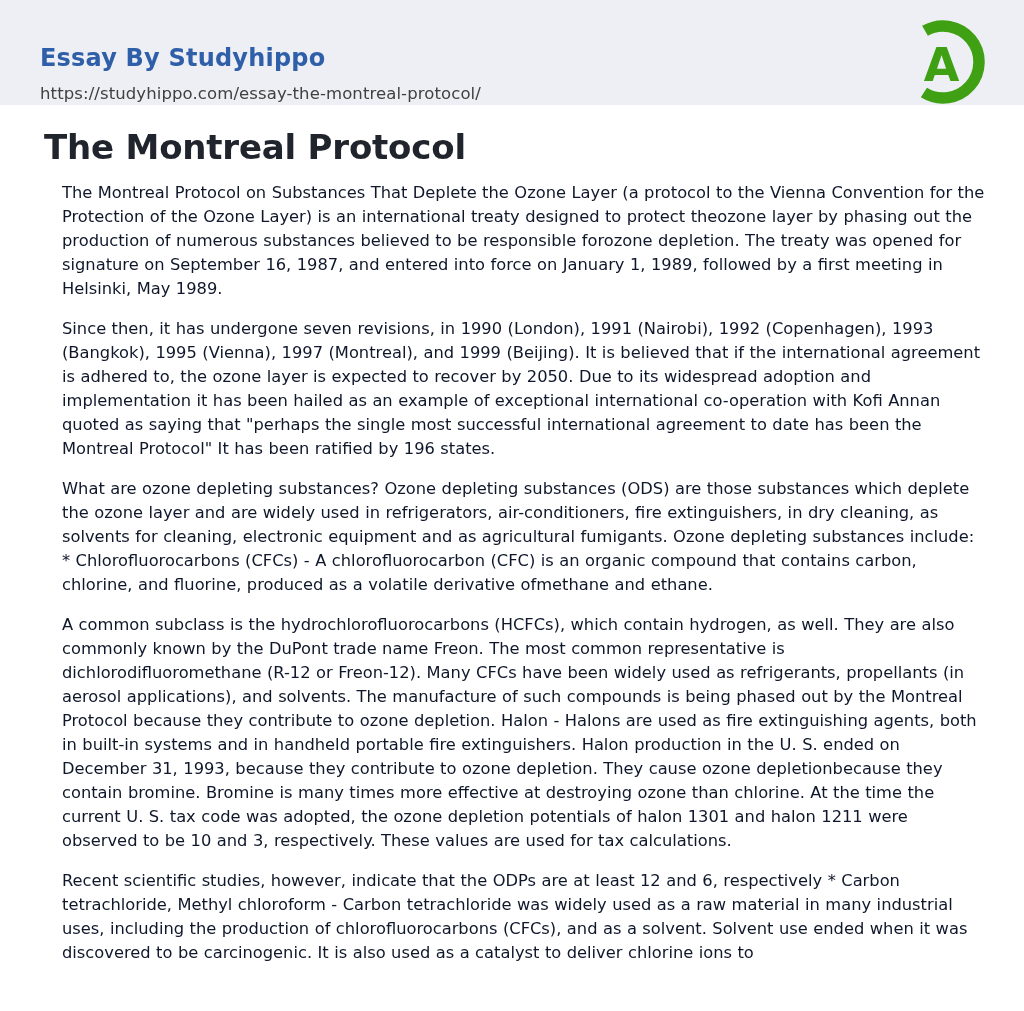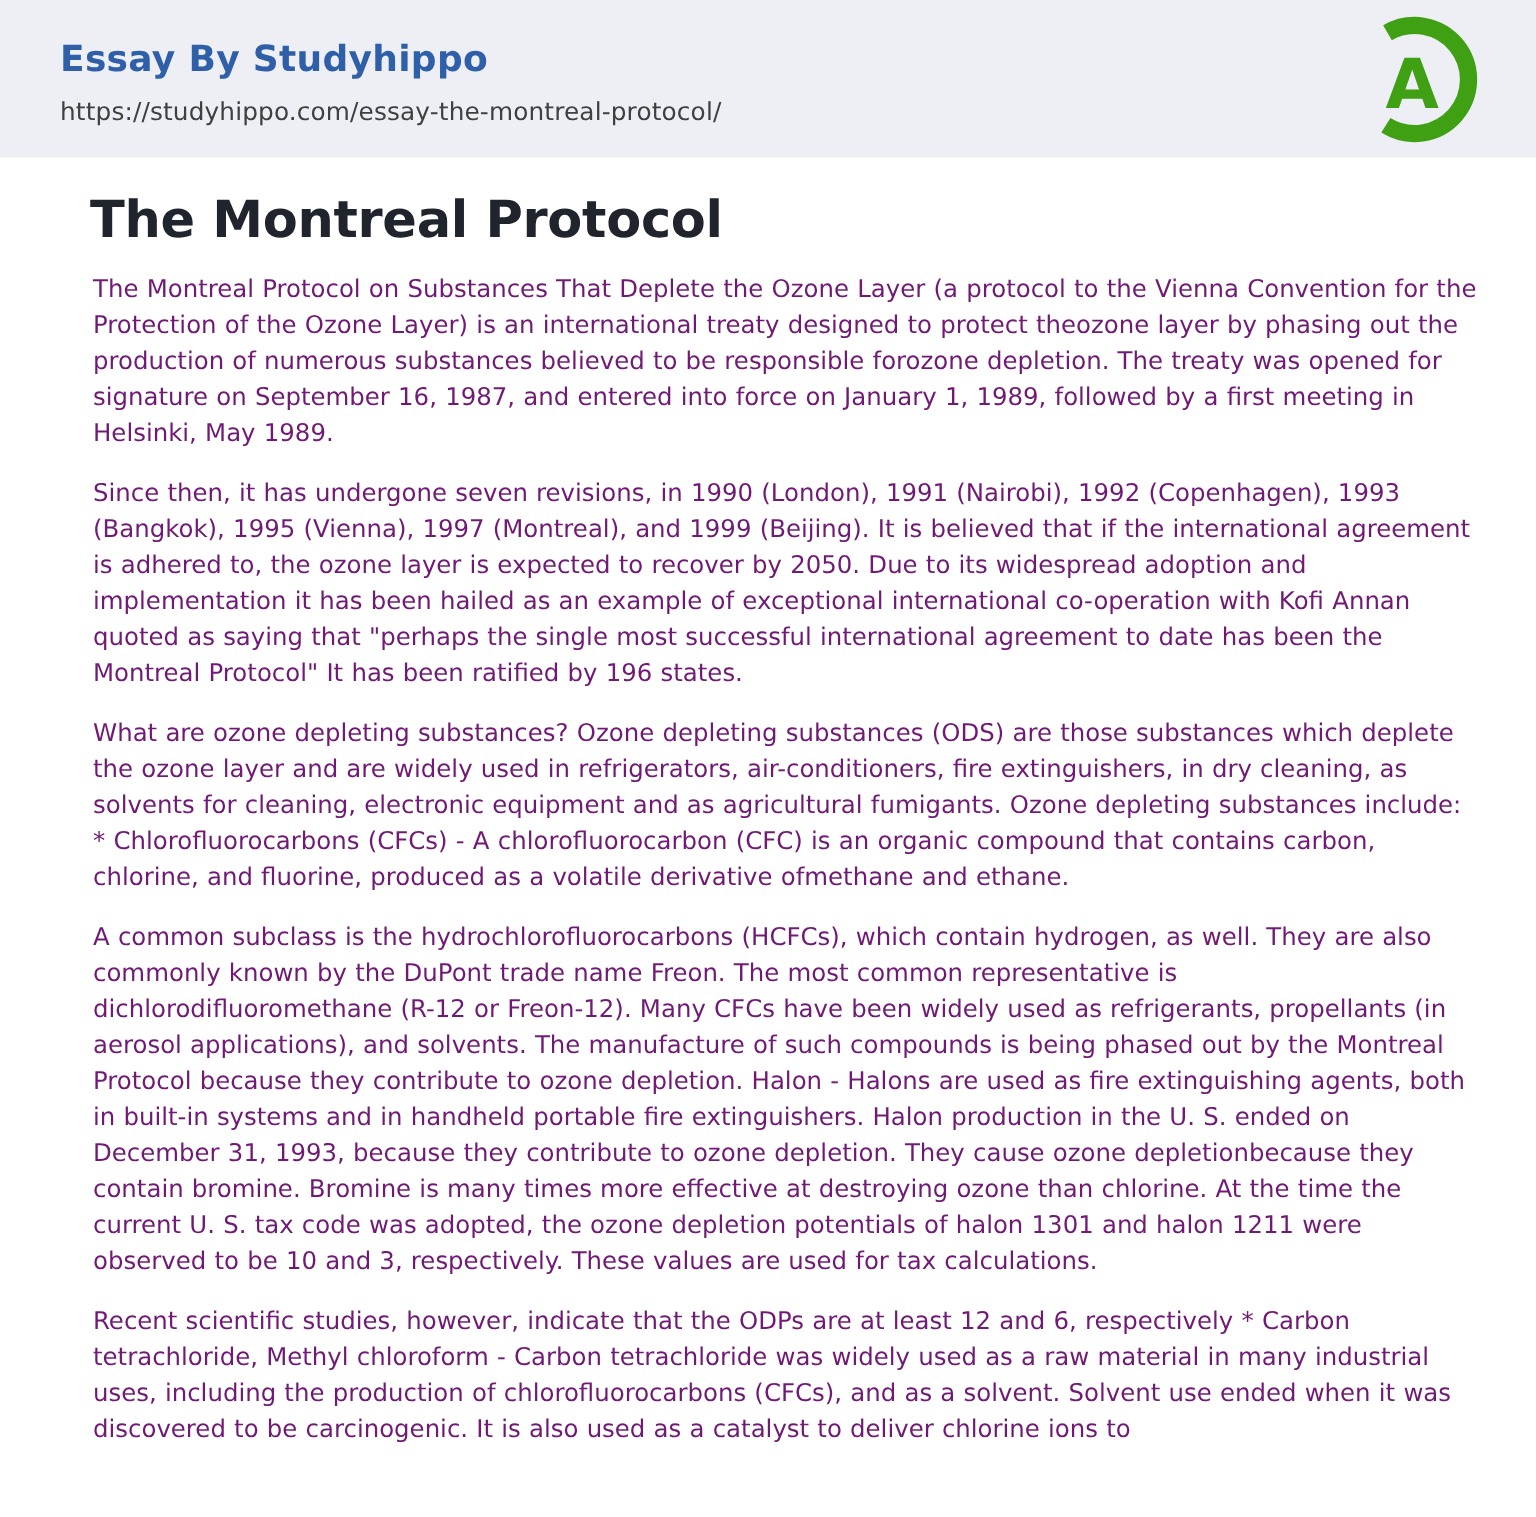--- a/index.html
+++ b/index.html
@@ -16,21 +16,21 @@
     width: 1024px;
     height: 1011px;
     background: #ffffff;
   }
   
   .hdr {
     height: 105px;
     background: #edeff4;
     display: flex;
     justify-content: space-between;
-    align-items: center;
+    align-items: flex-end;
     padding: 0 38px 0 40px;
   }
   .hdr-text {
     display: flex;
     flex-direction: column;
     padding-top: 4px;
   }
   .site-title {
     color: #2e5fa8;
     font-size: 24px;
@@ -46,35 +46,35 @@
     text-decoration: none;
     letter-spacing: 0.1px;
   }
   .logo-box {
     width: 86px;
     height: 86px;
     flex: 0 0 auto;
   }
   
   .content {
-    padding: 22px 38px 0 60px;
+    padding: 22px 38px 0 44px;
   }
   .essay-title {
     font-size: 34px;
     font-weight: bold;
     color: #20242c;
     margin: 0 0 14px 0;
     line-height: 40px;
     letter-spacing: -0.2px;
   }
   .content p {
     font-size: 16.3px;
     line-height: 24px;
-    color: #701a75;
-    margin: 0 0 16px 2px;
+    color: #0f172a;
+    margin: 0 0 16px 18px;
     max-width: 946px;
     word-spacing: 0.3px;
   }
 </style>
 </head>
 <body>
 
 <div class="page">
 
   <header class="hdr">

